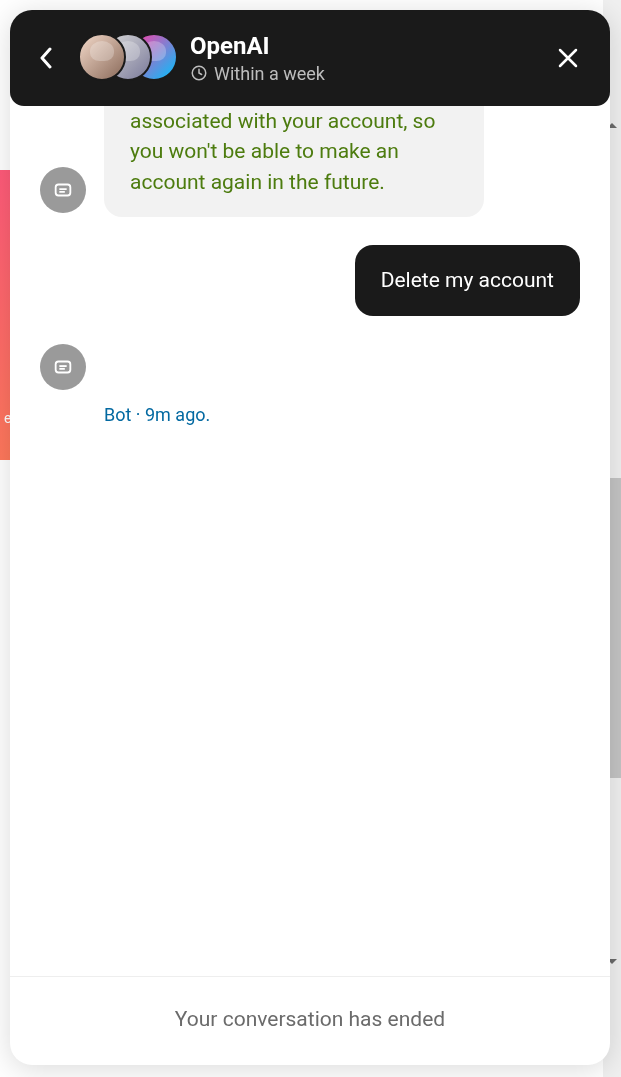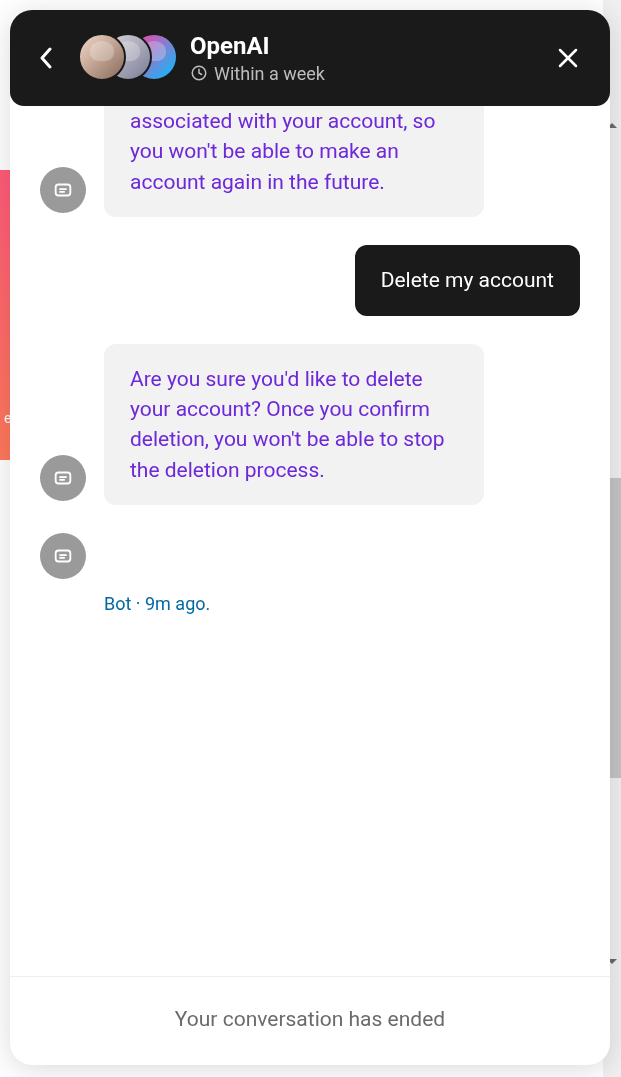--- a/index.html
+++ b/index.html
@@ -143,29 +143,29 @@
       border-radius: 50%;
       background: #9a9a9a;
       display: flex;
       align-items: center;
       justify-content: center;
       color: #fff;
       flex: 0 0 auto;
       margin-bottom: 4px;
     }
     .bubble {
-      border-radius: 12px;
+      border-radius: 18px;
       padding: 20px 26px;
       font-size: 21px;
       line-height: 1.45;
       max-width: 380px;
     }
     .bubble.bot {
       background: #f2f2f2;
-      color: #6d28d9;
+      color: #4d7c0f;
     }
     .bubble.bot.first {
       border-top-left-radius: 0;
       border-top-right-radius: 0;
       padding-top: 0;
     }
     .bubble.user {
       background: #1a1a1a;
       color: #fff;
     }
@@ -285,42 +285,30 @@
         <p>associated with your account, so you won't be able to make an account again in the future.</p>
       </div>
     </div>
 
     <div class="msg-row user">
       <div class="bubble user">
         <p>Delete my account</p>
       </div>
     </div>
 
+
+
     <div class="msg-row">
       <div class="bot-avatar">
         <svg width="22" height="22" viewBox="0 0 24 24">
           <rect x="4" y="6" width="16" height="12" rx="3" stroke="currentColor" stroke-width="2" fill="none"></rect>
           <line x1="8" y1="11" x2="16" y2="11" stroke="currentColor" stroke-width="2"></line>
           <line x1="8" y1="14" x2="14" y2="14" stroke="currentColor" stroke-width="2"></line>
         </svg>
       </div>
-      <div class="bubble bot">
-        <p>Are you sure you'd like to delete your account? Once you confirm deletion, you won't be able to stop the deletion process.</p>
-      </div>
-    </div>
-
-
-    <div class="msg-row">
-      <div class="bot-avatar">
-        <svg width="22" height="22" viewBox="0 0 24 24">
-          <rect x="4" y="6" width="16" height="12" rx="3" stroke="currentColor" stroke-width="2" fill="none"></rect>
-          <line x1="8" y1="11" x2="16" y2="11" stroke="currentColor" stroke-width="2"></line>
-          <line x1="8" y1="14" x2="14" y2="14" stroke="currentColor" stroke-width="2"></line>
-        </svg>
-      </div>
     </div>
 
     <div class="meta">Bot · 9m ago.</div>
 
   </div>
 
   <div class="footer">
     <span>Your conversation has ended</span>
   </div>
 

